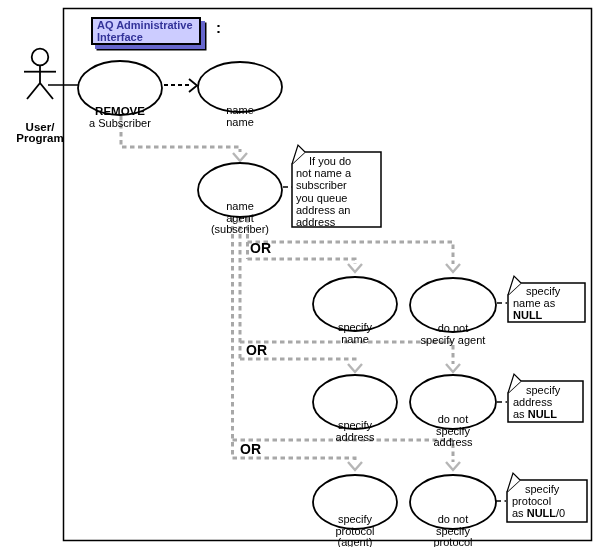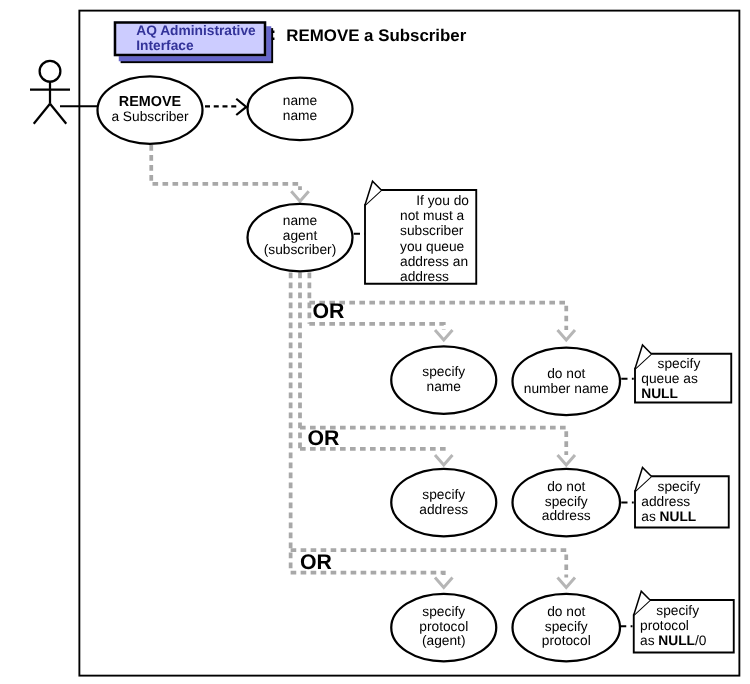--- a/index.html
+++ b/index.html
@@ -13,36 +13,36 @@
   .actor{stroke:#000;stroke-width:1.8;fill:none;}
   .assoc{stroke:#000;stroke-width:1.5;}
   .bdash{stroke:#000;stroke-width:1.8;stroke-dasharray:4 3;fill:none;}
   .bchev{stroke:#000;stroke-width:1.8;fill:none;}
   .gdash{stroke:#a8a8a8;stroke-width:3;stroke-dasharray:4.5 3.5;fill:none;}
   .gchev{stroke:#b6b6b6;stroke-width:2.4;fill:none;}
   .note{fill:#fff;stroke:#000;stroke-width:1.5;}
   .nflap{fill:#fff;stroke:#000;stroke-width:1.2;}
   .ndash{stroke:#000;stroke-width:1.5;stroke-dasharray:5 3.5;fill:none;}
 
-  .t{position:absolute;font-size:11px;line-height:12px;text-align:center;white-space:nowrap;}
+  .t{position:absolute;font-size:11px;line-height:12px;text-align:center;white-space:nowrap;margin-top:29px;}
   .b{font-weight:bold;}
   .lh115{line-height:11.5px;}
   .notetxt{position:absolute;font-size:11px;line-height:12.2px;text-align:left;white-space:nowrap;}
   .notetxt .ind{margin-left:13px;}
 
   .tab{
     position:absolute;left:91px;top:17px;width:102px;height:23px;
     background:#ccccff;border:2px solid #000;
     box-shadow:4px 4px 0 #6666cc,5.5px 5.5px 0 #000;
-    padding:1px 0 0 16px;
+    padding:1px 0 0 4px;
   }
   .tab div{font-size:11px;line-height:11.5px;font-weight:bold;color:#333399;white-space:nowrap;}
   .sep{position:absolute;left:216px;top:19px;font-size:15px;font-weight:bold;}
   .title{position:absolute;left:229px;top:21px;font-size:13.5px;font-weight:bold;white-space:nowrap;}
-  .orlbl{position:absolute;font-size:17px;font-weight:bold;line-height:11px;}
+  .orlbl{position:absolute;font-size:14px;font-weight:bold;line-height:11px;}
 </style>
 </head>
 <body>
 
 <div class="canvas">
 
   <svg width="600" height="547" viewBox="0 0 600 547">
 
     <rect class="frame" x="63.5" y="8.5" width="528" height="532"></rect>
 
@@ -107,22 +107,25 @@
       <line class="ndash" x1="497" y1="402" x2="507" y2="402"></line>
       <line class="ndash" x1="496" y1="501" x2="506" y2="501"></line>
     </g>
   </svg>
 
   <div class="tab">
     <div>AQ Administrative</div>
     <div>Interface</div>
   </div>
   <div class="sep">:</div>
-  <div class="title">REMOVE a Subscriber</div>
 
+  <div class="t b" style="left:5px;top:93px;width:70px;line-height:11px;font-size:11.5px;">
+    <div>User/</div>
+    <div>Program</div>
+  </div>
 
   <div class="t" style="left:78px;top:76px;width:84px;">
     <div class="b" style="font-size:11.5px;">REMOVE</div>
     <div>a Subscriber</div>
   </div>
   <div class="t" style="left:198px;top:75px;width:84px;">
     <div>name</div>
     <div>name</div>
   </div>
   <div class="t lh115" style="left:198px;top:172px;width:84px;">
@@ -134,25 +137,25 @@
   <div class="orlbl" style="left:250px;top:243px;">OR</div>
   <div class="orlbl" style="left:246px;top:345px;">OR</div>
   <div class="orlbl" style="left:240px;top:444px;">OR</div>
 
   <div class="t" style="left:313px;top:292px;width:84px;">
     <div>specify</div>
     <div>name</div>
   </div>
   <div class="t" style="left:410px;top:293px;width:86px;">
     <div>do not</div>
-    <div>number name</div>
+    <div>specify agent</div>
   </div>
   <div class="notetxt" style="left:513px;top:285px;">
     <div class="ind">specify</div>
-    <div>queue as</div>
+    <div>name as</div>
     <div class="b">NULL</div>
   </div>
 
   <div class="t" style="left:313px;top:390px;width:84px;">
     <div>specify</div>
     <div>address</div>
   </div>
   <div class="t lh115" style="left:410px;top:385px;width:86px;">
     <div>do not</div>
     <div>specify</div>
@@ -173,22 +176,22 @@
     <div>do not</div>
     <div>specify</div>
     <div>protocol</div>
   </div>
   <div class="notetxt" style="left:512px;top:483px;">
     <div class="ind">specify</div>
     <div>protocol</div>
     <div><span>as </span><b>NULL</b><span>/0</span></div>
   </div>
 
-  <div class="notetxt" style="left:296px;top:155px;margin-left:24px;">
+  <div class="notetxt" style="left:296px;top:155px;">
     <div class="ind">If you do</div>
-    <div>not must a</div>
+    <div>not name a</div>
     <div>subscriber</div>
     <div>you queue</div>
     <div>address an</div>
     <div>address</div>
   </div>
 
 </div>
 
 </body></html>

